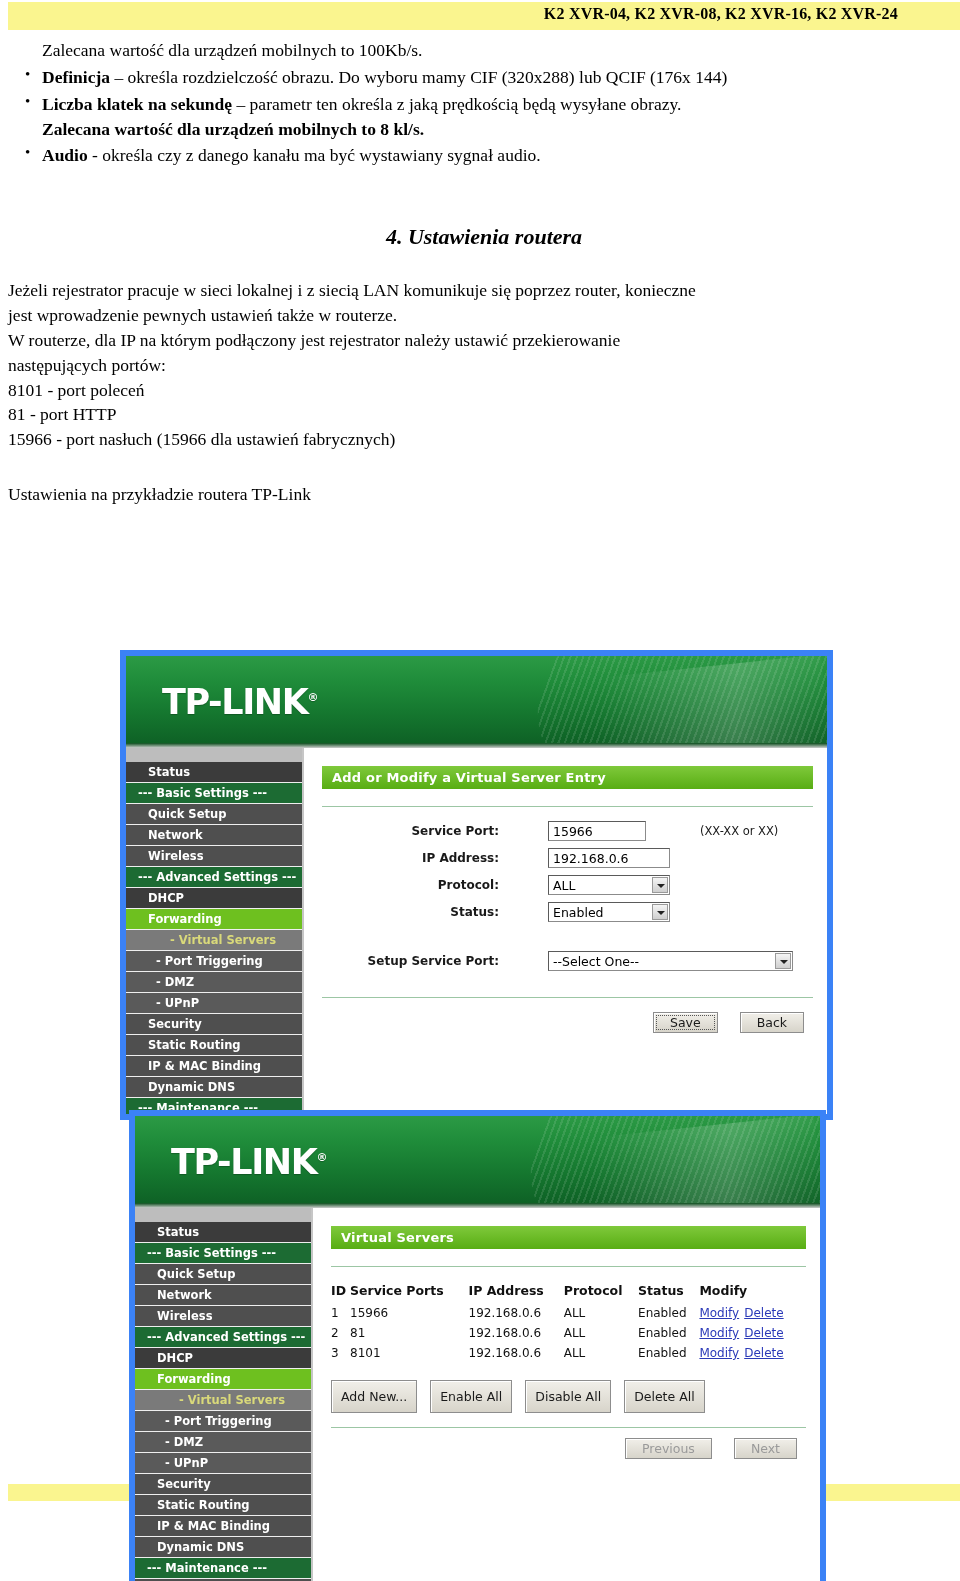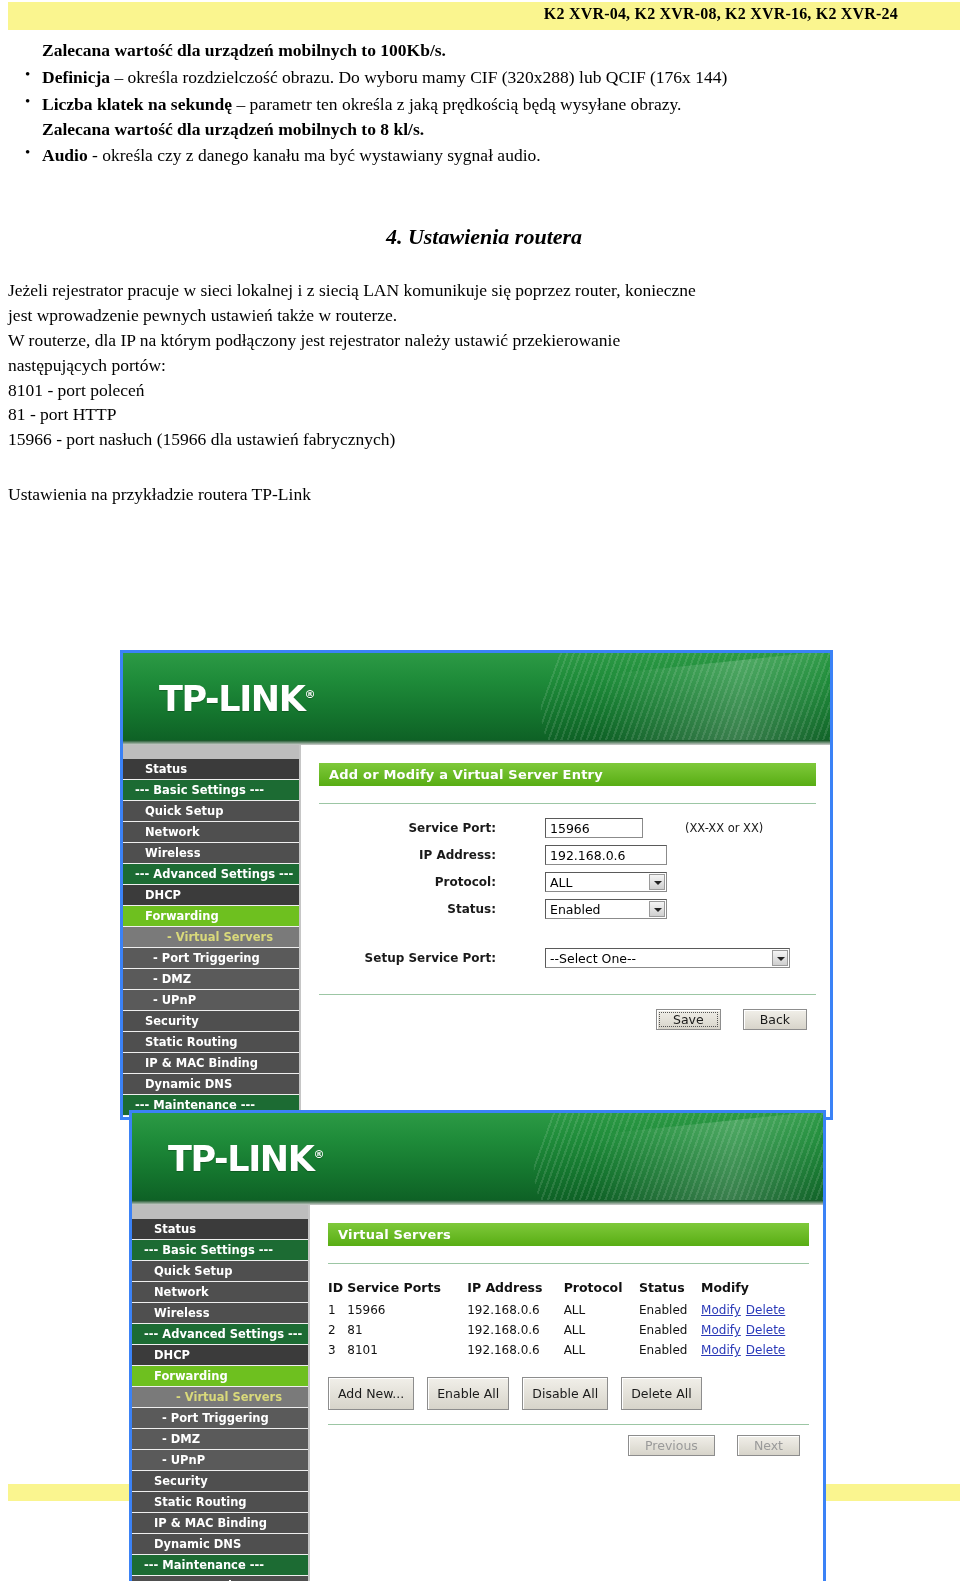--- a/index.html
+++ b/index.html
@@ -38,36 +38,36 @@
   }
   ul.bullets > li{
     position:relative; padding-left:42px; margin-bottom:2px;
   }
   ul.bullets > li::before{
     content:"\2022";
     position:absolute; left:25px; top:-1px;
     font-size:15px; color:#000;
   }
   .lead-line{ padding-left:75px; font-weight:bold; }
-  .noBullet{ padding-left:75px; font-weight:bold; list-style:none; }
+  .noBullet{ padding-left:75px; font-weight:normal; list-style:none; }
   ul.bullets > li.noBullet::before{ content:""; }
 
   .plain{ padding-left:8px; }
 
   h2.section{
     font-family:"Liberation Serif", serif;
     font-style:italic; font-weight:bold;
     font-size:22px; margin:0; padding-left:8px; color:#000;
   }
 
   
   .shot{
     position:absolute;
     background:#ffffff;
-    border:3px solid #3b82f6;
+    border:6px solid #3b82f6;
     overflow:hidden;
   }
   #shot1{ left:120px; top:650px; width:713px; height:470px; }
   #shot2{ left:129px; top:1110px; width:697px; height:471px; border-bottom:none; }
 
   .tp-banner{
     position:relative;
     height:92px;
     background:linear-gradient(180deg,#2c9a45 0%, #1f8c3a 28%, #15772f 62%, #0d5e24 100%);
     overflow:hidden;
@@ -151,21 +151,21 @@
     border:1px solid #8b8b8b;
     border-top-color:#5a5a5a; border-left-color:#5a5a5a;
     background:#ffffff;
     font-family:"DejaVu Sans", sans-serif;
     font-size:12.5px; color:#000;
     padding:1px 4px; height:20px; line-height:18px;
   }
   .w-port{ width:98px; }
   .w-ip{ width:122px; }
   .frm-hint{
-    margin-left:6px; font-family:"DejaVu Sans", sans-serif;
+    margin-left:18px; font-family:"DejaVu Sans", sans-serif;
     font-size:11.5px; color:#1a1a1a;
   }
   .frm-select{
     position:relative; border:1px solid #8b8b8b;
     border-top-color:#5a5a5a; border-left-color:#5a5a5a;
     background:#fff; height:20px;
     font-family:"DejaVu Sans", sans-serif; font-size:12.5px; color:#000;
     padding:1px 20px 1px 4px; line-height:17px;
   }
   .sel-sm{ width:122px; }

